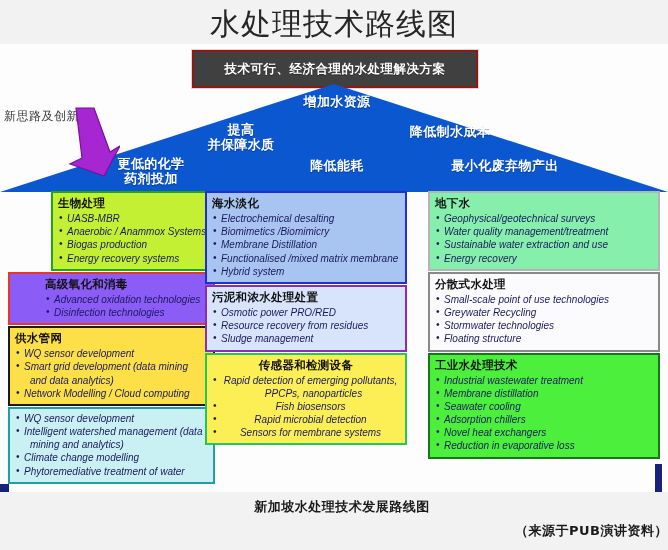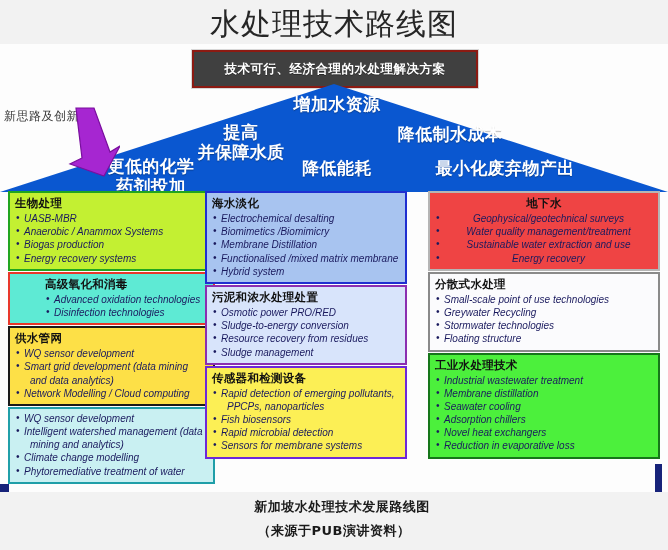--- a/index.html
+++ b/index.html
@@ -45,21 +45,21 @@
   .pyramid{
     position:absolute;left:0;top:40px;width:668px;height:108px;
   }
   .pyramid .tri{
     position:absolute;left:0;top:0;width:668px;height:108px;
     background:#0a57d0;
     -webkit-clip-path:polygon(50% 0%, 100% 100%, 0% 100%);
     clip-path:polygon(50% 0%, 100% 100%, 0% 100%);
   }
   .pyr-label{
-    position:absolute;color:#ffffff;font-size:17px;font-weight:bold;
+    position:absolute;color:#ffffff;font-size:13px;font-weight:bold;
     font-family:"DejaVu Sans",sans-serif;
     text-align:center;line-height:1.18;letter-spacing:.4px;
     text-shadow:0 1px 1px rgba(0,0,0,.3);
     white-space:pre-line;
   }
   .pl-top  {left:282px;top:10px;width:110px;}
   .pl-qual {left:196px;top:38px;width:90px;}
   .pl-cost {left:390px;top:40px;width:120px;}
   .pl-chem {left:96px;top:72px;width:110px;}
   .pl-energy{left:282px;top:74px;width:110px;}
@@ -102,51 +102,51 @@
     font-size:10px;line-height:1.32;color:#1a1a5e;
     font-family:"Liberation Sans",sans-serif;
     padding-left:9px;position:relative;font-style:italic;
   }
   .card li.bul::before{
     content:"\2022";position:absolute;left:1px;top:-1px;font-size:10px;
   }
   .card li.cont{padding-left:15px;}
 
   
-  .c-bio   {background:#c3f032;border:2px solid #21a51f;}
-  .c-aox   {background:#5eead4;border:2px solid #e8372a;padding-left:35px;}
+  .c-bio   {background:#c3f032;border:2px solid #21a51f;margin-left:43px;}
+  .c-aox   {background:#8b5cf6;border:2px solid #e8372a;padding-left:35px;}
   .c-aox li{color:#1a1a5e;}
   .c-supply{background:#fde047;border:2px solid #1a1a1a;}
   .c-water {background:#c9f0f2;border:2px solid #1f9ea8;}
 
   .c-desal {background:#a8c4f0;border:2px solid #1f2fd0;}
   .c-sludge{background:#d8e4fb;border:2px solid #8b2fb0;}
-  .c-sensor{background:#fcef55;border:2px solid #6d28d9;}
-
-  .c-ground{background:#ef4444;border:2px solid #b5b5b5;text-align:center;}
+  .c-sensor{background:#fcef55;border:2px solid #22c55e;text-align:center;}
+
+  .c-ground{background:#86efac;border:2px solid #b5b5b5;}
   .c-decent{background:#fbfbfd;border:2px solid #8a8a8a;}
   .c-indus {background:#4cf03c;border:2px solid #16761a;}
 
   
   .frame-left{
     position:absolute;left:0px;top:440px;width:9px;height:56px;
     background:#17237a;
   }
   .frame-right{
     position:absolute;left:655px;top:420px;width:7px;height:76px;
     background:#17237a;
   }
 
   
   .caption{
     position:absolute;left:0;top:498px;width:668px;text-align:center;
     font-family:"DejaVu Sans",sans-serif;color:#1a1a1a;
   }
   .caption .l1{font-size:13px;font-weight:bold;letter-spacing:.5px;padding-left:16px;}
-  .caption .l2{font-size:13px;font-weight:bold;letter-spacing:.5px;margin-top:6px;}
+  .caption .l2{font-size:13px;font-weight:bold;letter-spacing:.5px;margin-top:6px;text-align:right;}
 </style>
 </head>
 <body>
 
 <div id="root">
 
   <div class="page-title">水处理技术路线图</div>
 
   <div class="canvas">
 
@@ -223,21 +223,20 @@
             <li class="bul">Biomimetics /Biomimicry</li>
             <li class="bul">Membrane  Distillation</li>
             <li class="bul">Functionalised /mixed matrix membrane</li>
             <li class="bul">Hybrid system</li>
           </ul>
         </div>
         <div class="card c-sludge">
           <h4>污泥和浓水处理处置</h4>
           <ul>
             <li class="bul">Osmotic power PRO/RED</li>
-            <li class="bul">Sludge-to-energy conversion</li>
             <li class="bul">Resource recovery from residues</li>
             <li class="bul">Sludge management</li>
           </ul>
         </div>
         <div class="card c-sensor">
           <h4>传感器和检测设备</h4>
           <ul>
             <li class="bul">Rapid detection of emerging pollutants,</li>
             <li class="cont">PPCPs, nanoparticles</li>
             <li class="bul">Fish biosensors</li>

